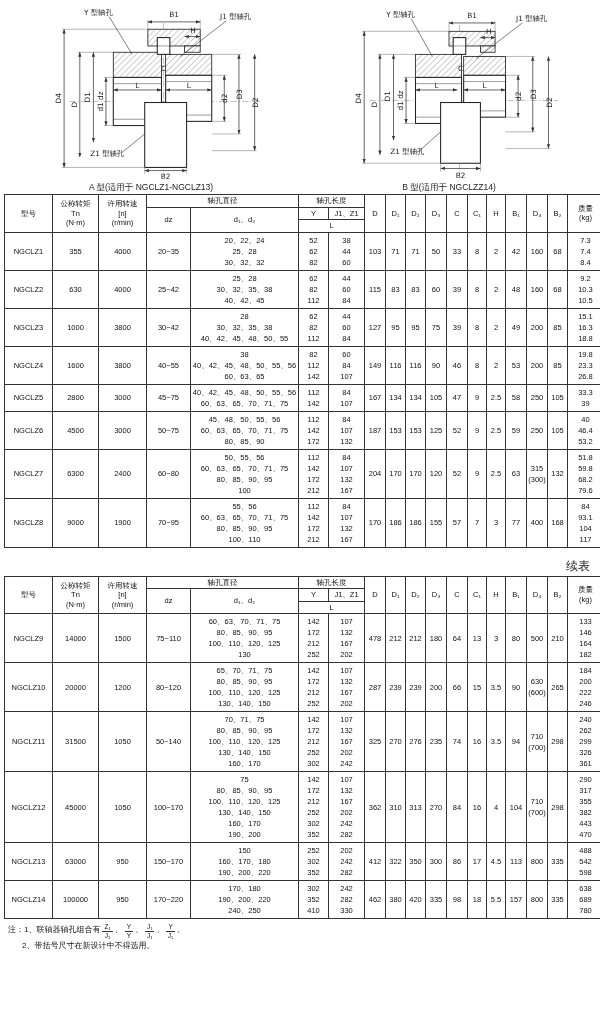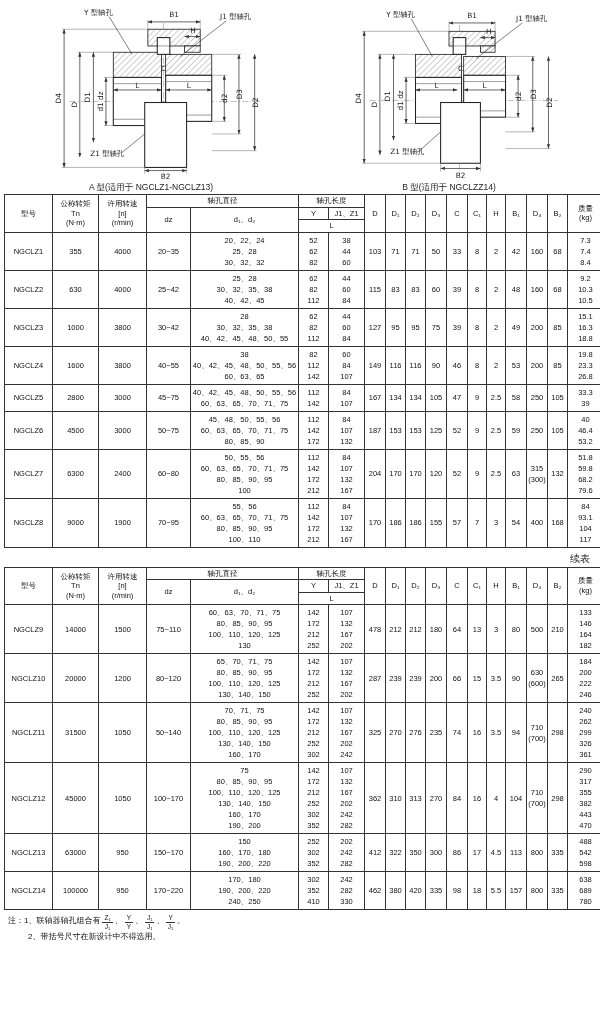--- a/index.html
+++ b/index.html
@@ -31,33 +31,33 @@
   }
   table.spec th,table.spec td{
     border:1px solid #333;text-align:center;vertical-align:middle;
     padding:2px 1px;line-height:11px;font-weight:normal;color:#111;
     overflow:hidden;
   }
   table.spec th{line-height:9.5px;padding:1px;}
   td.c-dlist{text-align:left;padding-left:3px;}
   .tbl1{margin-top:8px;}
   .cont-label{
-    text-align:right;font-size:10px;color:#222;margin:4px 10px 1px 0;
+    text-align:right;font-size:12px;color:#222;margin:10px 10px 1px 0;
   }
 
   
   .notes{font-size:8px;color:#111;margin:4px 0 0 8px;line-height:13px;}
   .note-line{display:flex;align-items:flex-start;flex-wrap:wrap;}
   .frac{
     display:inline-flex;flex-direction:column;align-items:center;
     font-size:6.5px;line-height:7px;margin:0 2px;vertical-align:middle;
   }
   .frac .top{border-bottom:0.8px solid #333;padding:0 2px 0.5px 2px;}
   .frac .bot{padding-top:0.5px;}
-  .note-line2{margin-left:20px;}
+  .note-line2{margin-left:14px;}
 </style>
 </head>
 <body>
 
 <div class="page">
 
   <div class="diagrams">
 
     <figure class="diagram">
       <svg width="296" height="178" viewBox="0 0 280 170">
@@ -795,21 +795,21 @@
           <td>
             <div>57</div>
           </td>
           <td>
             <div>7</div>
           </td>
           <td>
             <div>3</div>
           </td>
           <td>
-            <div>54</div>
+            <div>77</div>
           </td>
           <td>
             <div>400</div>
           </td>
           <td>
             <div>168</div>
           </td>
           <td>
             <div>84</div>
             <div>93.1</div>

